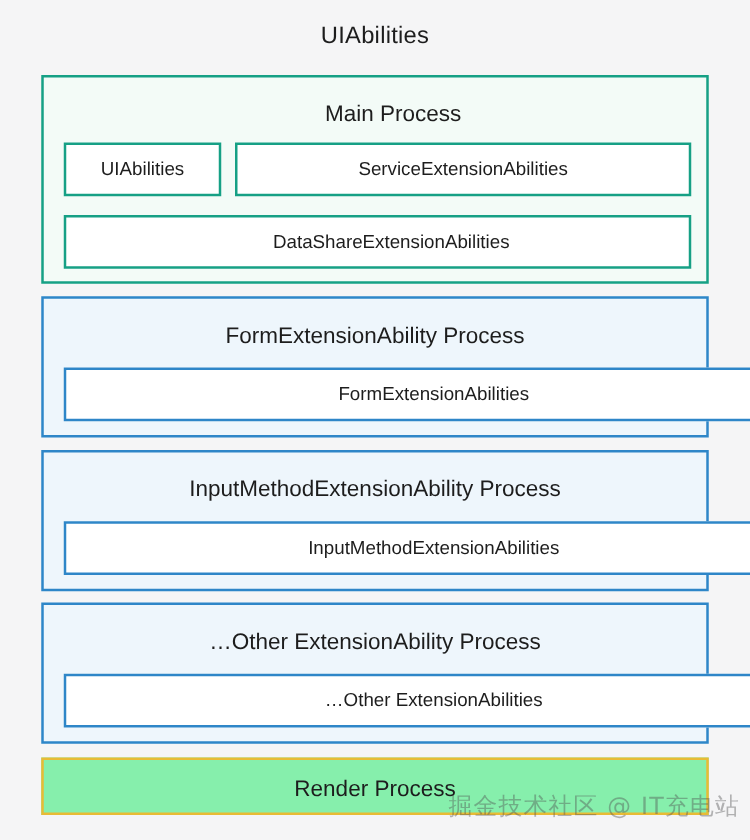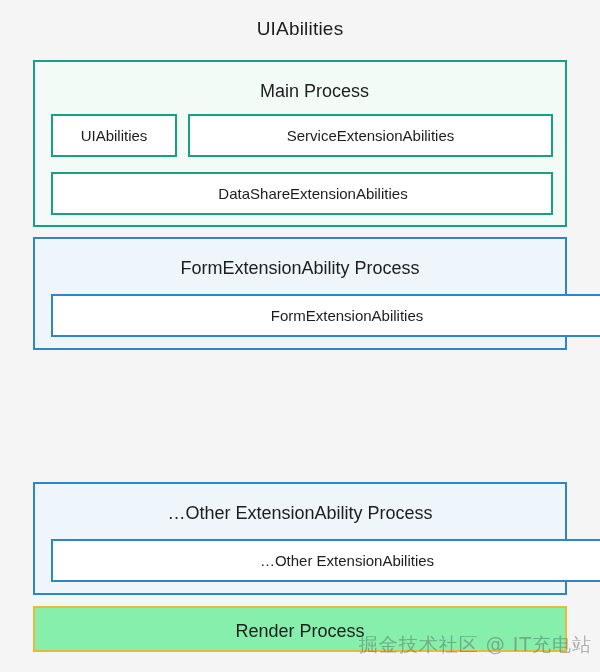--- a/index.html
+++ b/index.html
@@ -164,20 +164,26 @@
     </div>
   </div>
 
   <div class="proc blue proc-form">
     <div class="proc-title">FormExtensionAbility Process</div>
     <div class="row-single">
       <div class="ability blue-b" style="width:100%;height:100%;">FormExtensionAbilities</div>
     </div>
   </div>
 
+  <div class="proc blue proc-input">
+    <div class="proc-title">InputMethodExtensionAbility Process</div>
+    <div class="row-single">
+      <div class="ability blue-b" style="width:100%;height:100%;">InputMethodExtensionAbilities</div>
+    </div>
+  </div>
 
   <div class="proc blue proc-other">
     <div class="proc-title">…Other ExtensionAbility Process</div>
     <div class="row-single">
       <div class="ability blue-b" style="width:100%;height:100%;text-align:center;">…Other ExtensionAbilities</div>
     </div>
   </div>
 
   <div class="proc gold">
     <div class="proc-title">Render Process</div>

